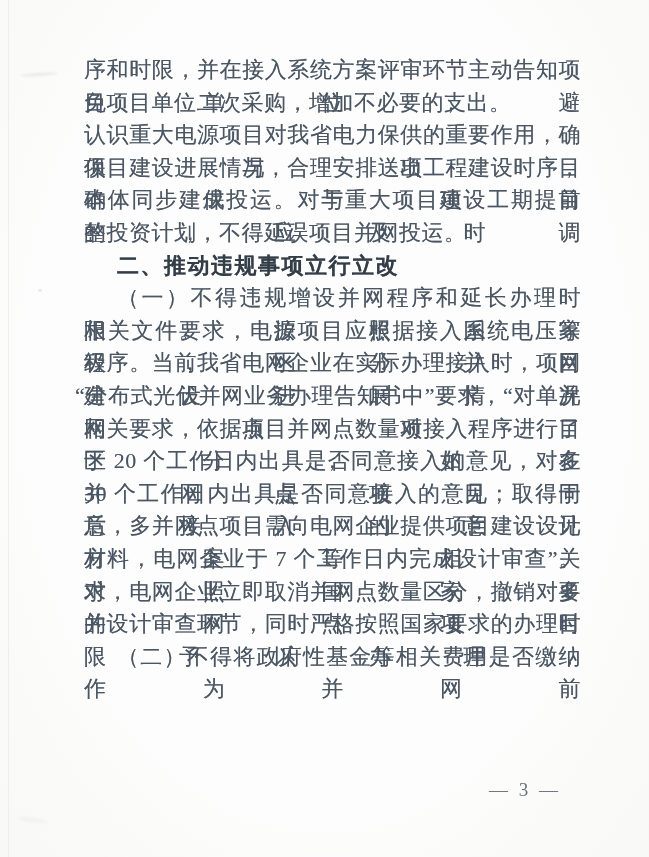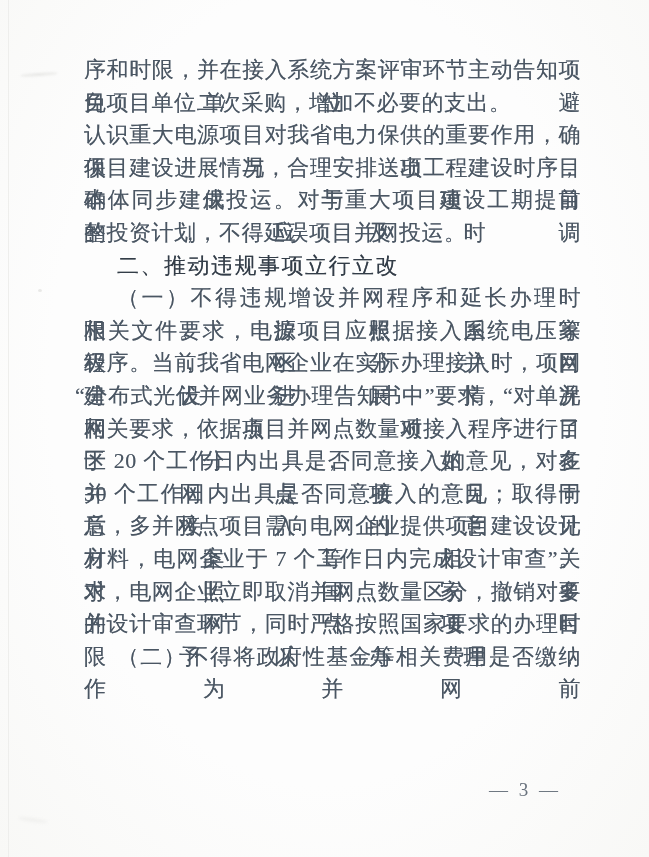--- a/index.html
+++ b/index.html
@@ -52,21 +52,21 @@
     white-space: normal;
     text-align: justify;
     text-align-last: justify;
     text-justify: inter-character;
   }
   .short { text-align: right; text-align-last: left; }
   .ind { text-indent: 33px; }
   .hang { text-indent: -9px; }
   .heading {
     font-family: "Liberation Sans", "DejaVu Sans", sans-serif;
-    font-weight: normal;
+    font-weight: bold;
     color: #333d48;
     letter-spacing: 1.5px;
     text-shadow: 0 0 0.6px rgba(51, 61, 72, 0.6);
   }
   .pageno {
     position: absolute;
     left: 470px;
     top: 779px;
     width: 110px;
     text-align: center;

